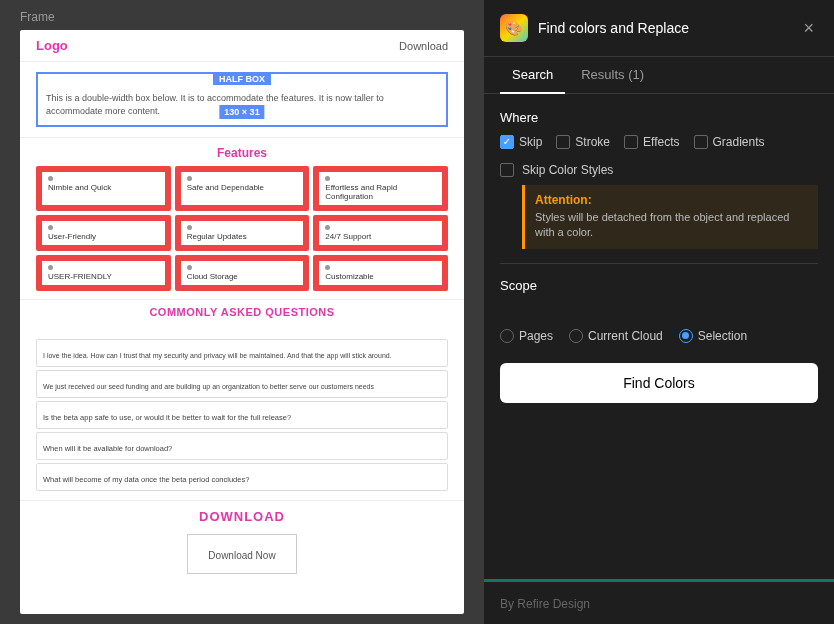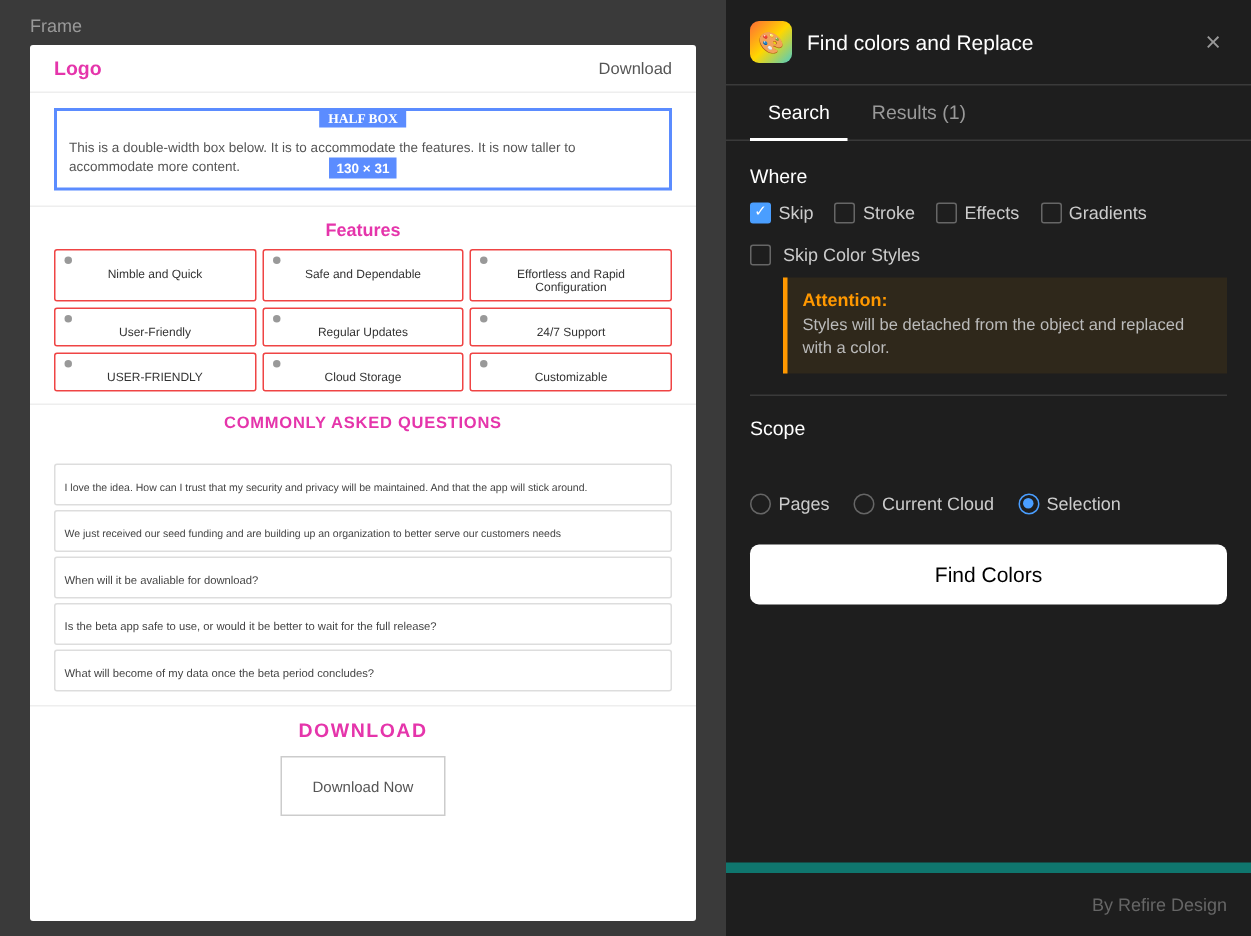--- a/index.html
+++ b/index.html
@@ -73,21 +73,20 @@
     .half-box-label {
       position: absolute;
       top: -1px;
       left: 50%;
       transform: translateX(-50%);
       background: #5b8cff;
       color: white;
       font-size: 9px;
       font-weight: 600;
       padding: 1px 6px;
-      font-family: Liberation Serif, serif;
     }
     .size-badge {
       background: #5b8cff;
       color: white;
       font-size: 9px;
       font-weight: 600;
       padding: 2px 5px;
       position: absolute;
       bottom: 6px;
       left: 50%;
@@ -111,24 +110,23 @@
       font-size: 12px;
       font-weight: 600;
       margin-bottom: 6px;
     }
     .features-grid {
       display: grid;
       grid-template-columns: 1fr 1fr 1fr;
       gap: 4px;
     }
     .feature-card {
-      border: 1px solid #ef4444;
+      border: 6px solid #ef4444;
       padding: 4px 6px;
       border-radius: 2px;
-      text-align: center;
     }
     .feature-dot {
       width: 5px;
       height: 5px;
       background: #999;
       border-radius: 50%;
       margin-bottom: 2px;
     }
     .feature-name {
       font-size: 8px;
@@ -399,22 +397,22 @@
       padding: 12px;
       font-size: 14px;
       font-weight: 500;
       cursor: pointer;
       margin-bottom: 16px;
     }
 
     
     .panel-footer {
       padding: 12px 16px;
-      text-align: right;
-      border-top: 7px solid #0f766e;
+      text-align: left;
+      border-top: 3px solid #0f766e;
     }
     .footer-text {
       color: #666;
       font-size: 12px;
     }
 
     .divider {
       height: 1px;
       background: #3a3a3a;
       margin: 14px 0;
@@ -486,24 +484,24 @@
 
     <div class="faq-section">
       <div class="faq-title">COMMONLY ASKED QUESTIONS</div>
       <div class="faq-item">
         <span class="faq-item-text">I love the idea. How can I trust that my security and privacy will be maintained. And that the app will stick around.</span>
       </div>
       <div class="faq-item">
         <span class="faq-item-text">We just received our seed funding and are building up an organization to better serve our customers needs</span>
       </div>
       <div class="faq-question">
+        <span class="faq-question-text">Is the beta app safe to use, or would it be better to wait for the full release?</span>
+      </div>
+      <div class="faq-question">
         <span class="faq-question-text">When will it be avaliable for download?</span>
-      </div>
-      <div class="faq-question">
-        <span class="faq-question-text">Is the beta app safe to use, or would it be better to wait for the full release?</span>
       </div>
       <div class="faq-question">
         <span class="faq-question-text">What will become of my data once the beta period concludes?</span>
       </div>
     </div>
 
     <div class="download-section">
       <div class="download-title">DOWNLOAD</div>
       <div class="download-btn-wrapper">
         <span class="download-btn-text">Download Now</span>

